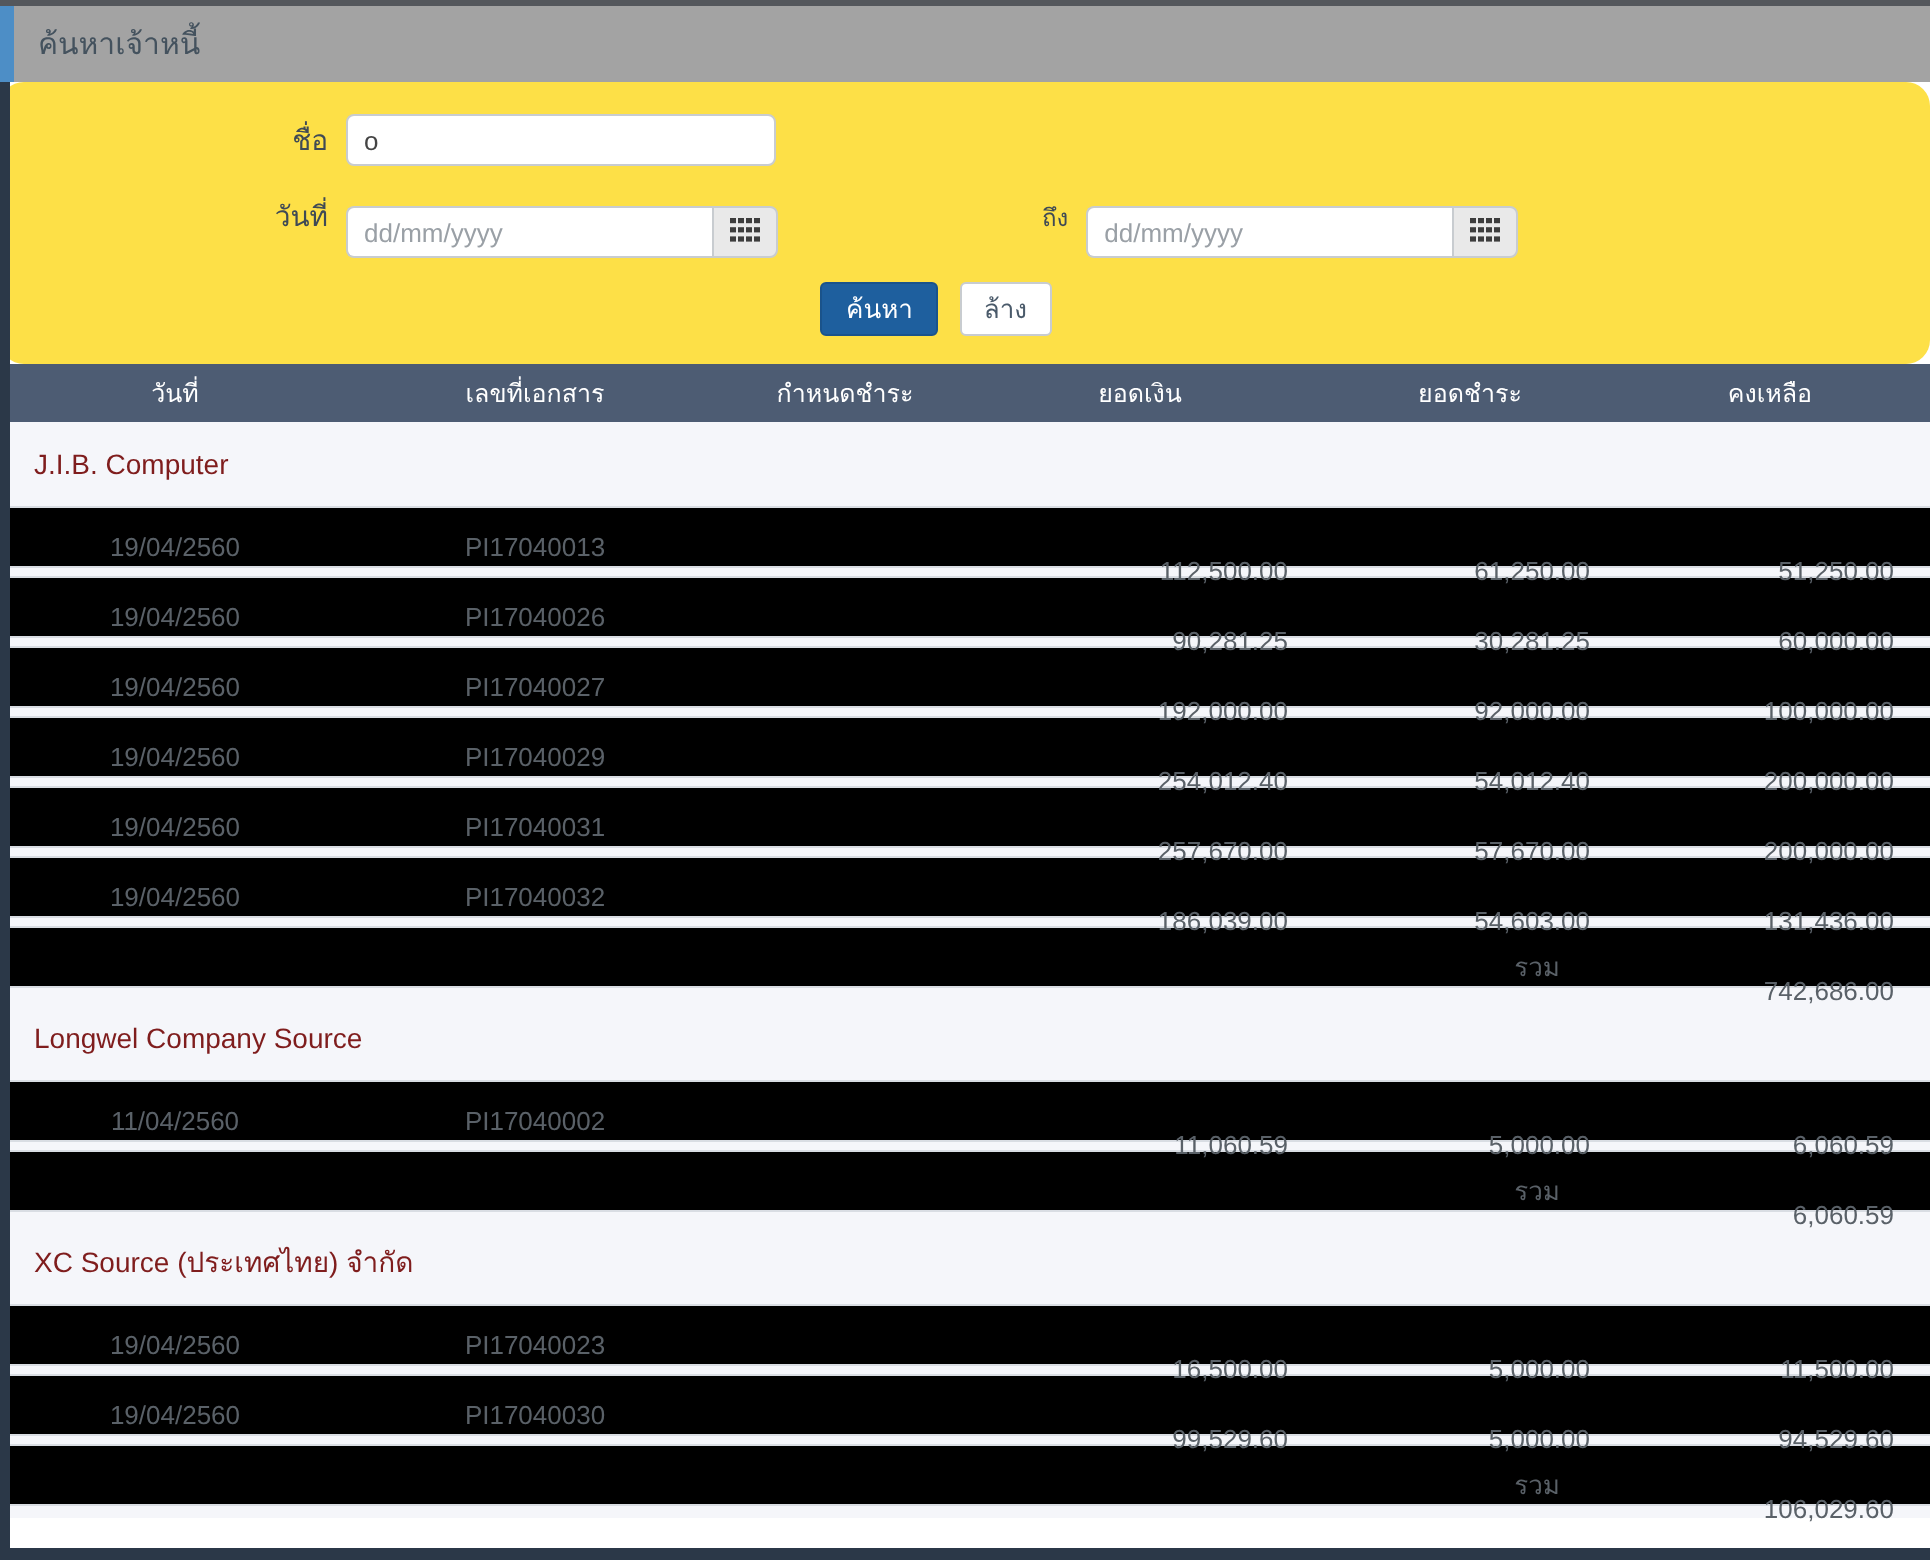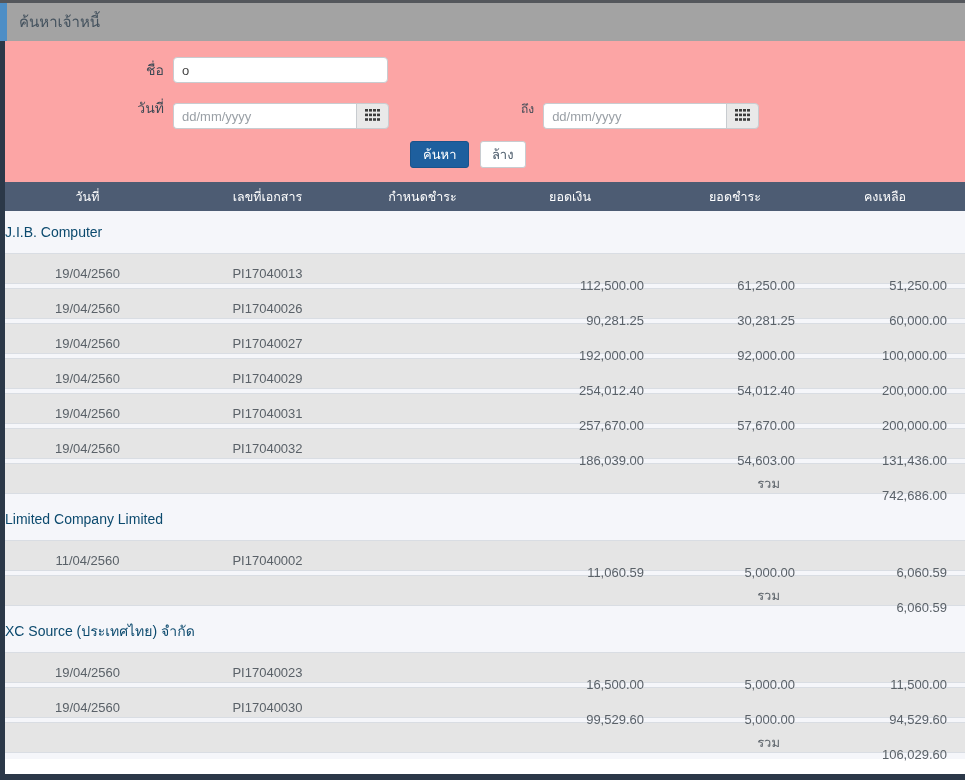--- a/index.html
+++ b/index.html
@@ -26,21 +26,21 @@
     height:38px;
     background:#a3a3a3;
     border-left:7px solid #4d8ec6;
     display:flex; align-items:center;
     padding-left:12px;
     color:#44525e;
     font-size:15px;
   }
 
   
-  .search-form { background:#fca5a5; padding:16px 0 14px 5px; }
+  .search-form { background:#fde047; padding:16px 0 14px 5px;border-radius:12px; }
   .form-row { display:flex; align-items:center; margin-bottom:4px; }
   .form-row.second { margin-bottom:12px; }
   .form-label {
     width:168px; text-align:right; padding-right:9px;
     font-size:14px; color:#3f4a55;
   }
   .text-input {
     height:26px; border:1px solid #c8ccd0; border-radius:4px;
     padding:0 8px; font-size:13px; color:#444; outline:none;
     font-family:"Liberation Sans","DejaVu Sans",sans-serif;
@@ -74,26 +74,26 @@
   .grid-table { margin-left:5px; }
   .thead {
     display:grid; grid-template-columns:var(--cols);
     background:#4d5c73; color:#fff; height:29px;
     align-items:center; font-size:12.5px;
   }
   .thead .hcell { text-align:center; }
   .tbody { background:#f5f6fa; padding-bottom:2px; }
   .company-row {
     height:42px; display:flex; align-items:center;
-    font-size:14px; color:#0c4a6e;
+    padding-left:12px; font-size:14px; color:#7f1d1d;
   }
   .t-row {
     display:grid; grid-template-columns:var(--cols);
     height:31px; align-items:center;
-    background:#e5e5e5;
+    background:#000000;
     border-top:1px solid #d9dde3; border-bottom:1px solid #d9dde3;
     margin-bottom:4px;
     font-size:13px; color:#5a6168;
   }
   .c1 { text-align:center; }
   .c2 { text-align:center; }
   .c3 { text-align:center; }
   .num { text-align:right;margin-top:24px; }
   .c4.num { padding-right:16px; }
   .c5.num { padding-right:15px; }
@@ -244,21 +244,21 @@
           <div class="t-row">
             <div class="c1"></div>
             <div class="c2"></div>
             <div class="c3"></div>
             <div class="c4"></div>
             <div class="c5 total-label">รวม</div>
             <div class="c6 num">742,686.00</div>
           </div>
         </div>
         <div class="group">
-          <div class="company-row">Limited Company Limited</div>
+          <div class="company-row">Longwel Company Source</div>
           <div class="t-row">
             <div class="c1">11/04/2560</div>
             <div class="c2">PI17040002</div>
             <div class="c3"></div>
             <div class="c4 num">11,060.59</div>
             <div class="c5 num">5,000.00</div>
             <div class="c6 num">6,060.59</div>
           </div>
           <div class="t-row">
             <div class="c1"></div>

